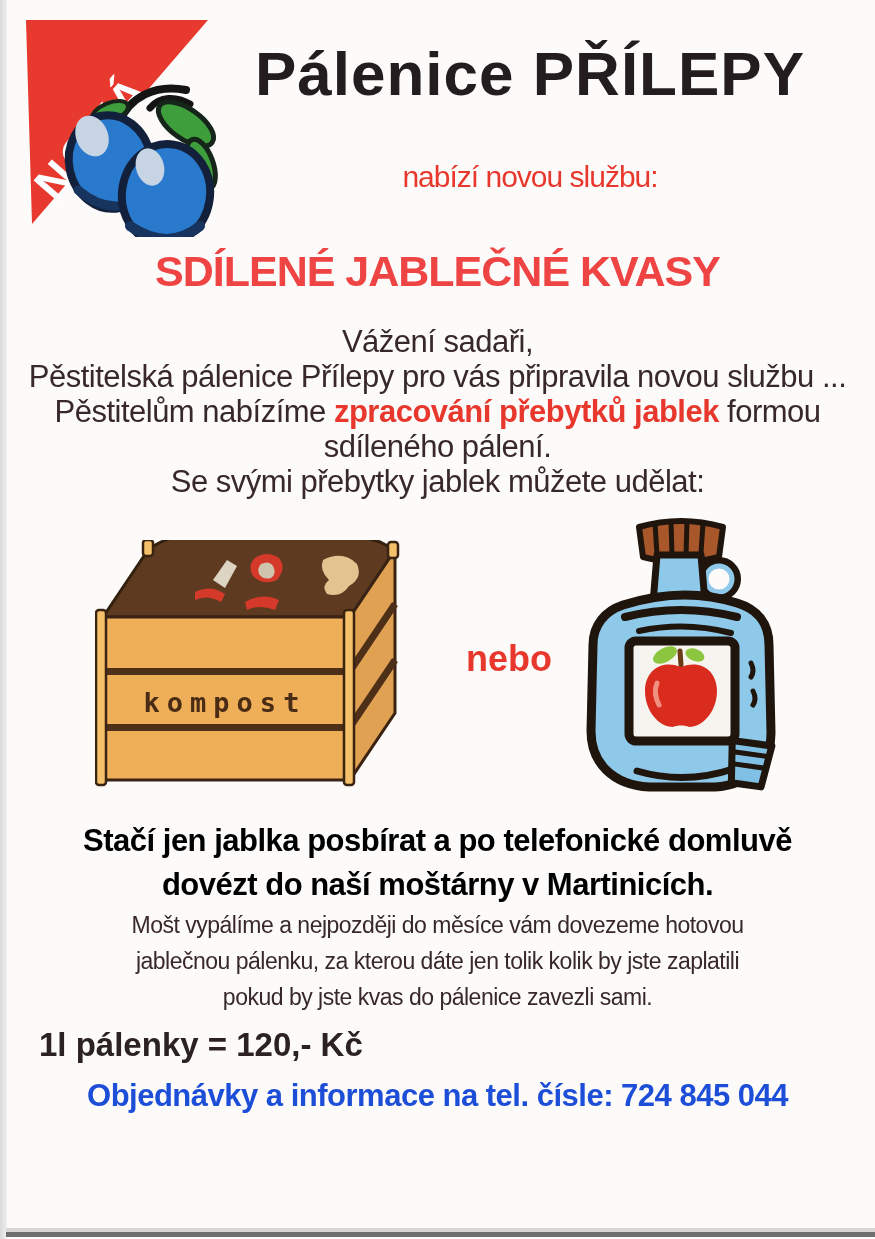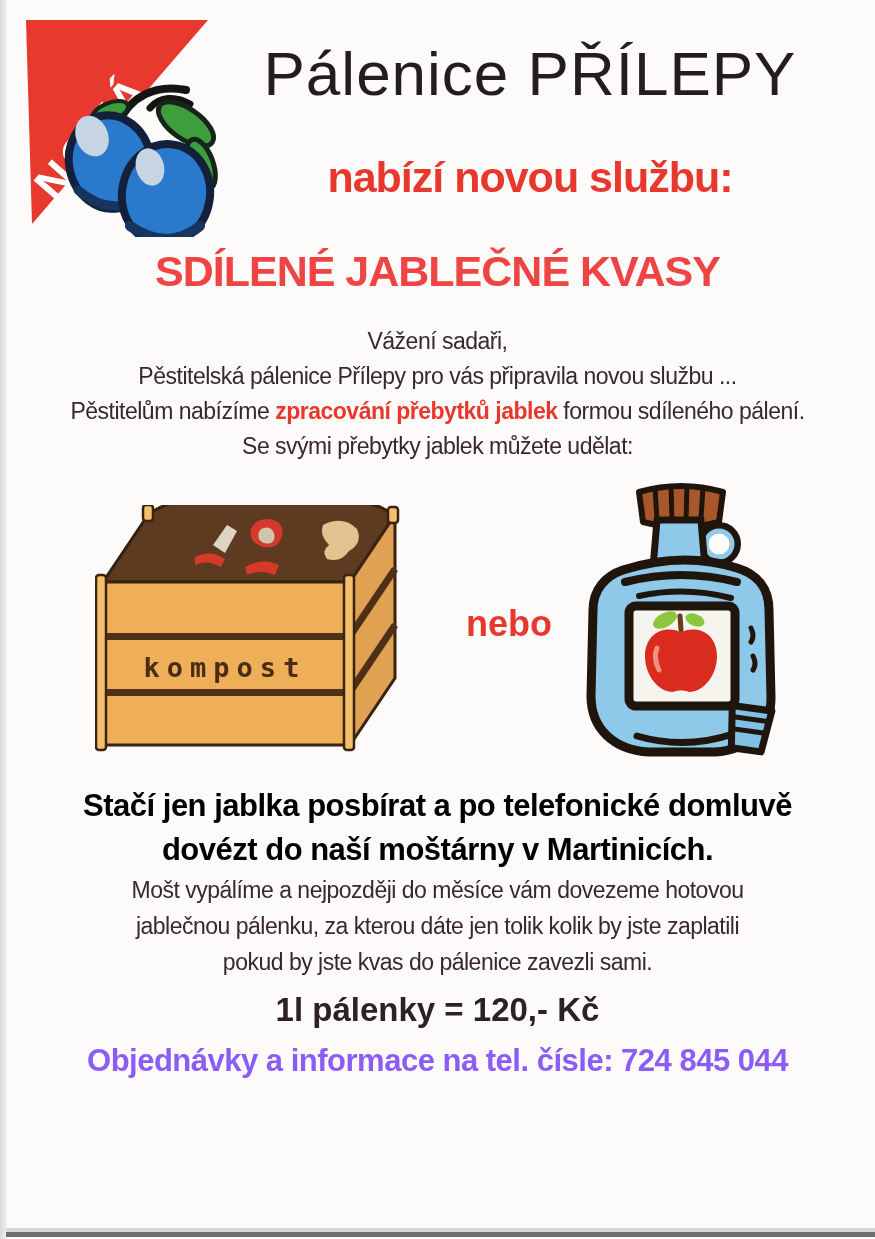--- a/index.html
+++ b/index.html
@@ -13,56 +13,56 @@
   }
   .scan-edge-left{position:absolute;left:0;top:0;bottom:0;width:7px;
     background:linear-gradient(90deg,#d9d9d9,#f1f0ef);}
   .scan-edge-bottom{position:absolute;left:6px;right:0;bottom:2px;height:5px;background:#6f6f6f;}
   .scan-edge-bottom2{position:absolute;left:6px;right:0;bottom:7px;height:4px;background:#d8d7d5;}
 
   .logo{position:absolute;left:18px;top:12px;}
 
   .header{margin-left:185px;padding-top:42px;text-align:center;}
   .title{
-    font-size:62px;font-weight:normal;color:#241d1f;
+    font-size:62px;font-weight:bold;color:#241d1f;
     letter-spacing:1px;line-height:64px;white-space:nowrap;
   }
   .subtitle{
-    margin-top:48px;font-size:43px;font-weight:bold;color:#e8382d;
+    margin-top:48px;font-size:30px;font-weight:normal;color:#e8382d;
     line-height:46px;letter-spacing:-1px;
   }
   .headline{
     margin-top:40px;text-align:center;
     font-size:43px;font-weight:bold;color:#ef4444;
     line-height:62px;letter-spacing:-1px;white-space:nowrap;
   }
   .intro{margin-top:22px;text-align:center;
-    font-size:23px;line-height:35px;color:#38282c;letter-spacing:-0.5px;}
+    font-size:31px;line-height:35px;color:#38282c;letter-spacing:-0.5px;}
   .red-strong{color:#e8382d;font-weight:bold;}
 
   .options-row{
     margin-top:14px;height:300px;
     display:flex;align-items:flex-start;justify-content:space-between;
     padding-left:95px;padding-right:88px;box-sizing:border-box;
   }
   .compost-wrap{margin-top:27px;}
   .or-word{margin-top:125px;font-size:36px;font-weight:bold;color:#e8382d;margin-left:36px;}
   .jug-wrap{margin-top:0px;}
 
   .cta{margin-top:6px;text-align:center;
     font-size:31px;font-weight:bold;color:#000000;
     line-height:44px;letter-spacing:-0.5px;}
   .process{margin-top:14px;text-align:center;
     font-size:23px;line-height:36px;color:#38282c;letter-spacing:-0.5px;}
   .delivery{text-align:center;
     font-size:23px;line-height:36px;color:#38282c;letter-spacing:-0.5px;}
-  .price{margin-top:8px;text-align:center;
-    font-size:33px;font-weight:bold;color:#2c2123;line-height:44px;}
+  .price{margin-top:8px;
+    font-size:33px;font-weight:bold;color:#2c2123;line-height:44px;padding-left:39px;}
   .contact{margin-top:6px;text-align:center;
-    font-size:31px;font-weight:bold;color:#8b5cf6;line-height:46px;letter-spacing:-0.5px;}
+    font-size:31px;font-weight:bold;color:#1d4ed8;line-height:46px;letter-spacing:-0.5px;}
 
   .kompost-text{
     font-family:"DejaVu Sans Mono","Liberation Mono",monospace;
     font-size:27px;letter-spacing:7px;fill:#4a2c15;font-weight:bold;
   }
   .nova-text{
     font-family:"Liberation Sans",sans-serif;
     font-size:47px;font-weight:bold;fill:#ffffff;letter-spacing:3px;
   }
 </style>

